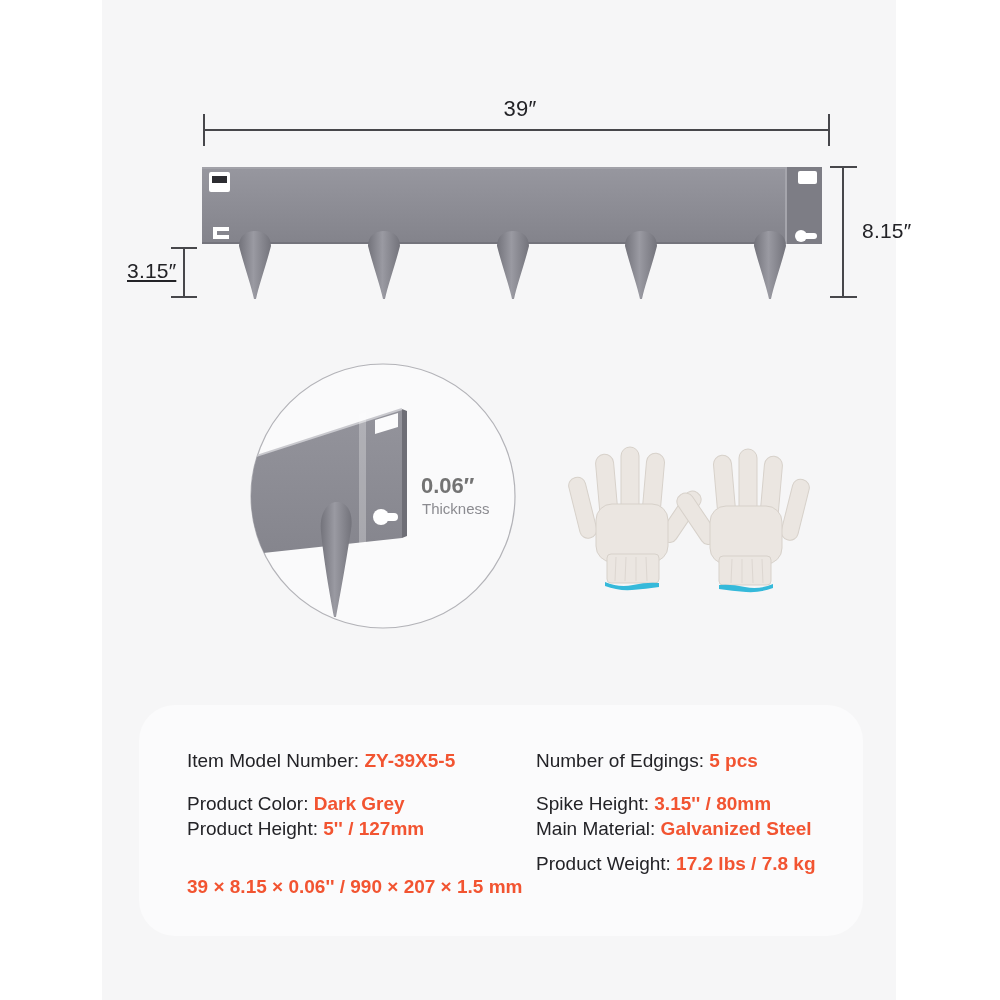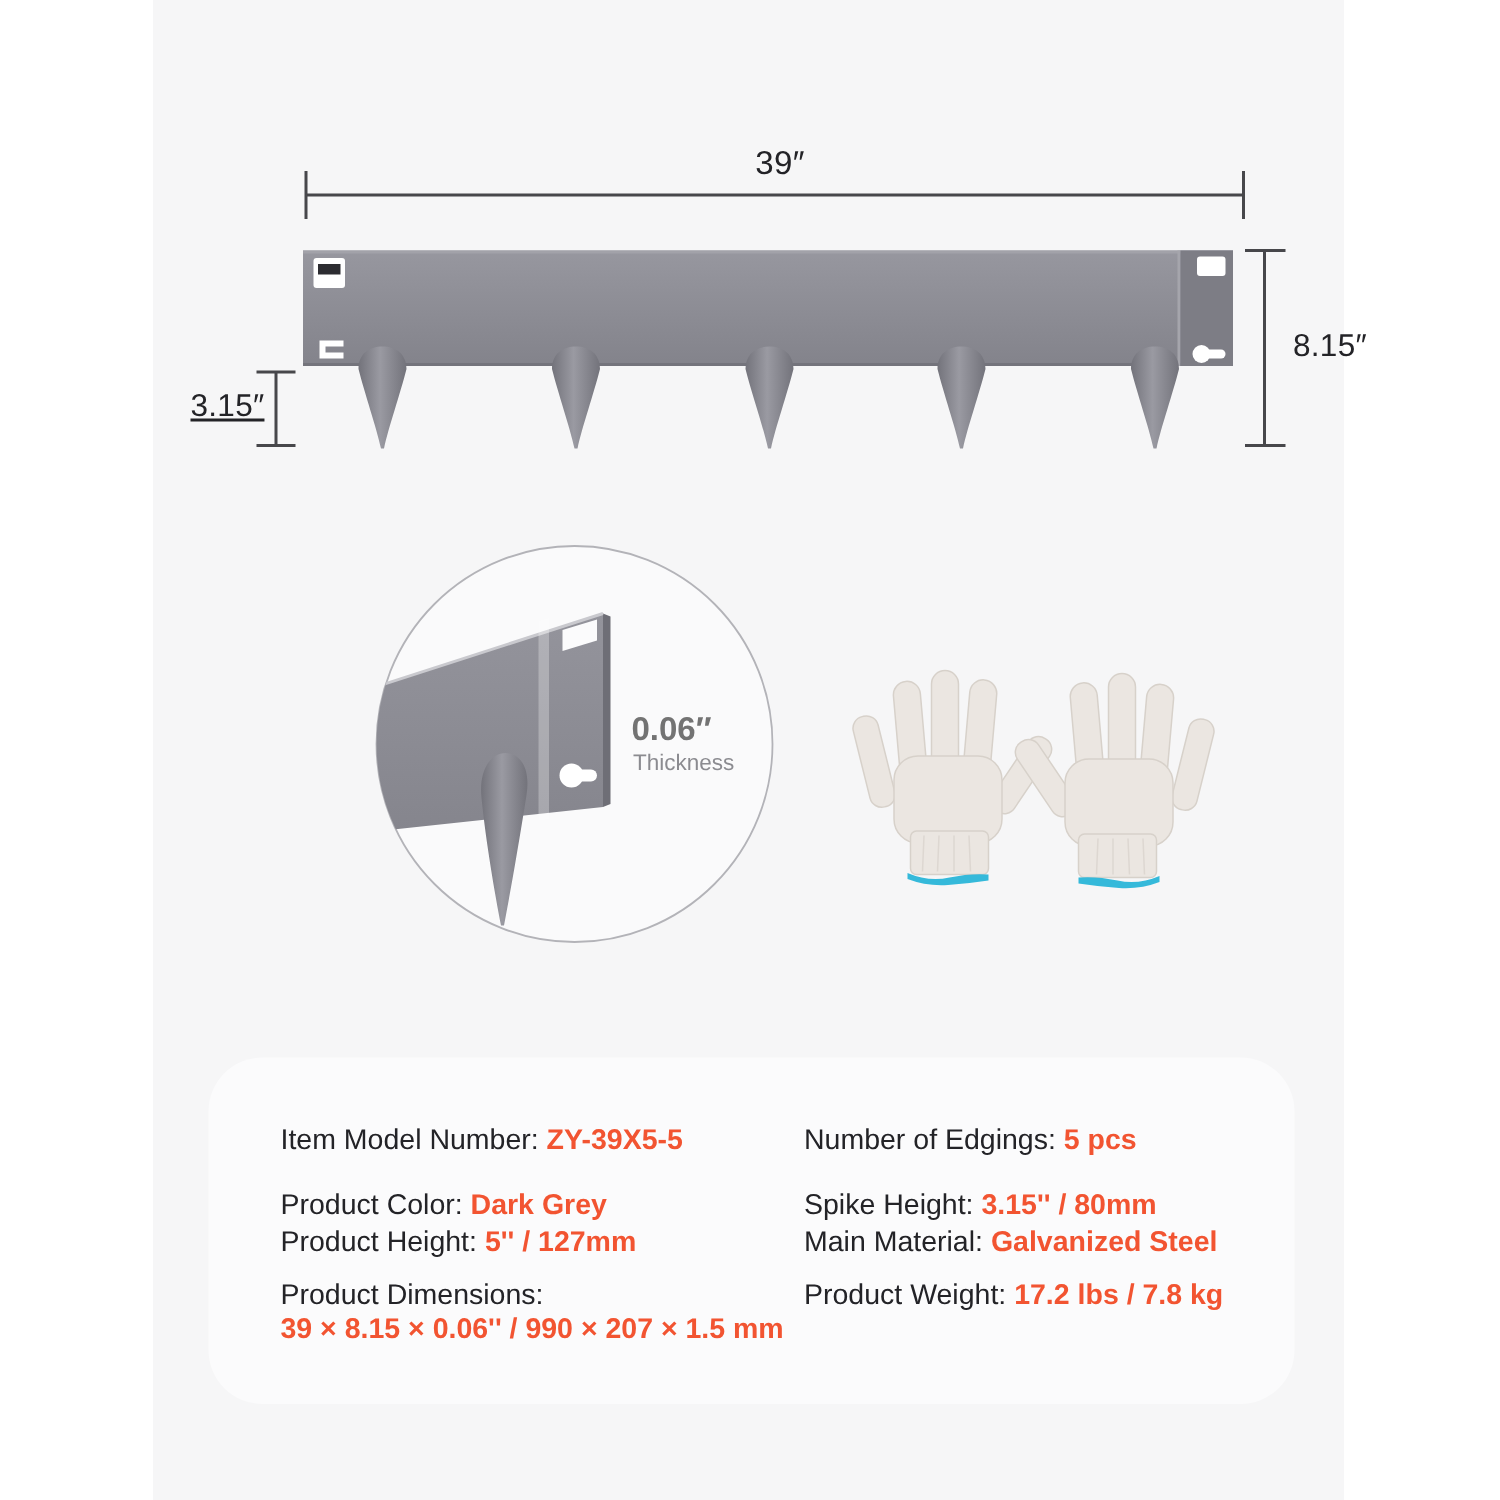--- a/index.html
+++ b/index.html
@@ -149,23 +149,20 @@
   <div class="spec-box">
     <div class="spec-row cl r1">
       <span class="lbl">Item Model Number: </span><span class="val">ZY-39X5-5</span>
     </div>
     <div class="spec-row cl r2">
       <span class="lbl">Product Color: </span><span class="val">Dark Grey</span>
     </div>
     <div class="spec-row cl r3">
       <span class="lbl">Product Height: </span><span class="val">5'' / 127mm</span>
     </div>
-    <div class="spec-row cl r4">
-      <span class="lbl">Product Dimensions:</span>
-    </div>
     <div class="spec-row cl r5">
       <span class="val">39 × 8.15 × 0.06'' / 990 × 207 × 1.5 mm</span>
     </div>
     <div class="spec-row cr r1">
       <span class="lbl">Number of Edgings: </span><span class="val">5 pcs</span>
     </div>
     <div class="spec-row cr r2">
       <span class="lbl">Spike Height: </span><span class="val">3.15'' / 80mm</span>
     </div>
     <div class="spec-row cr r3">

